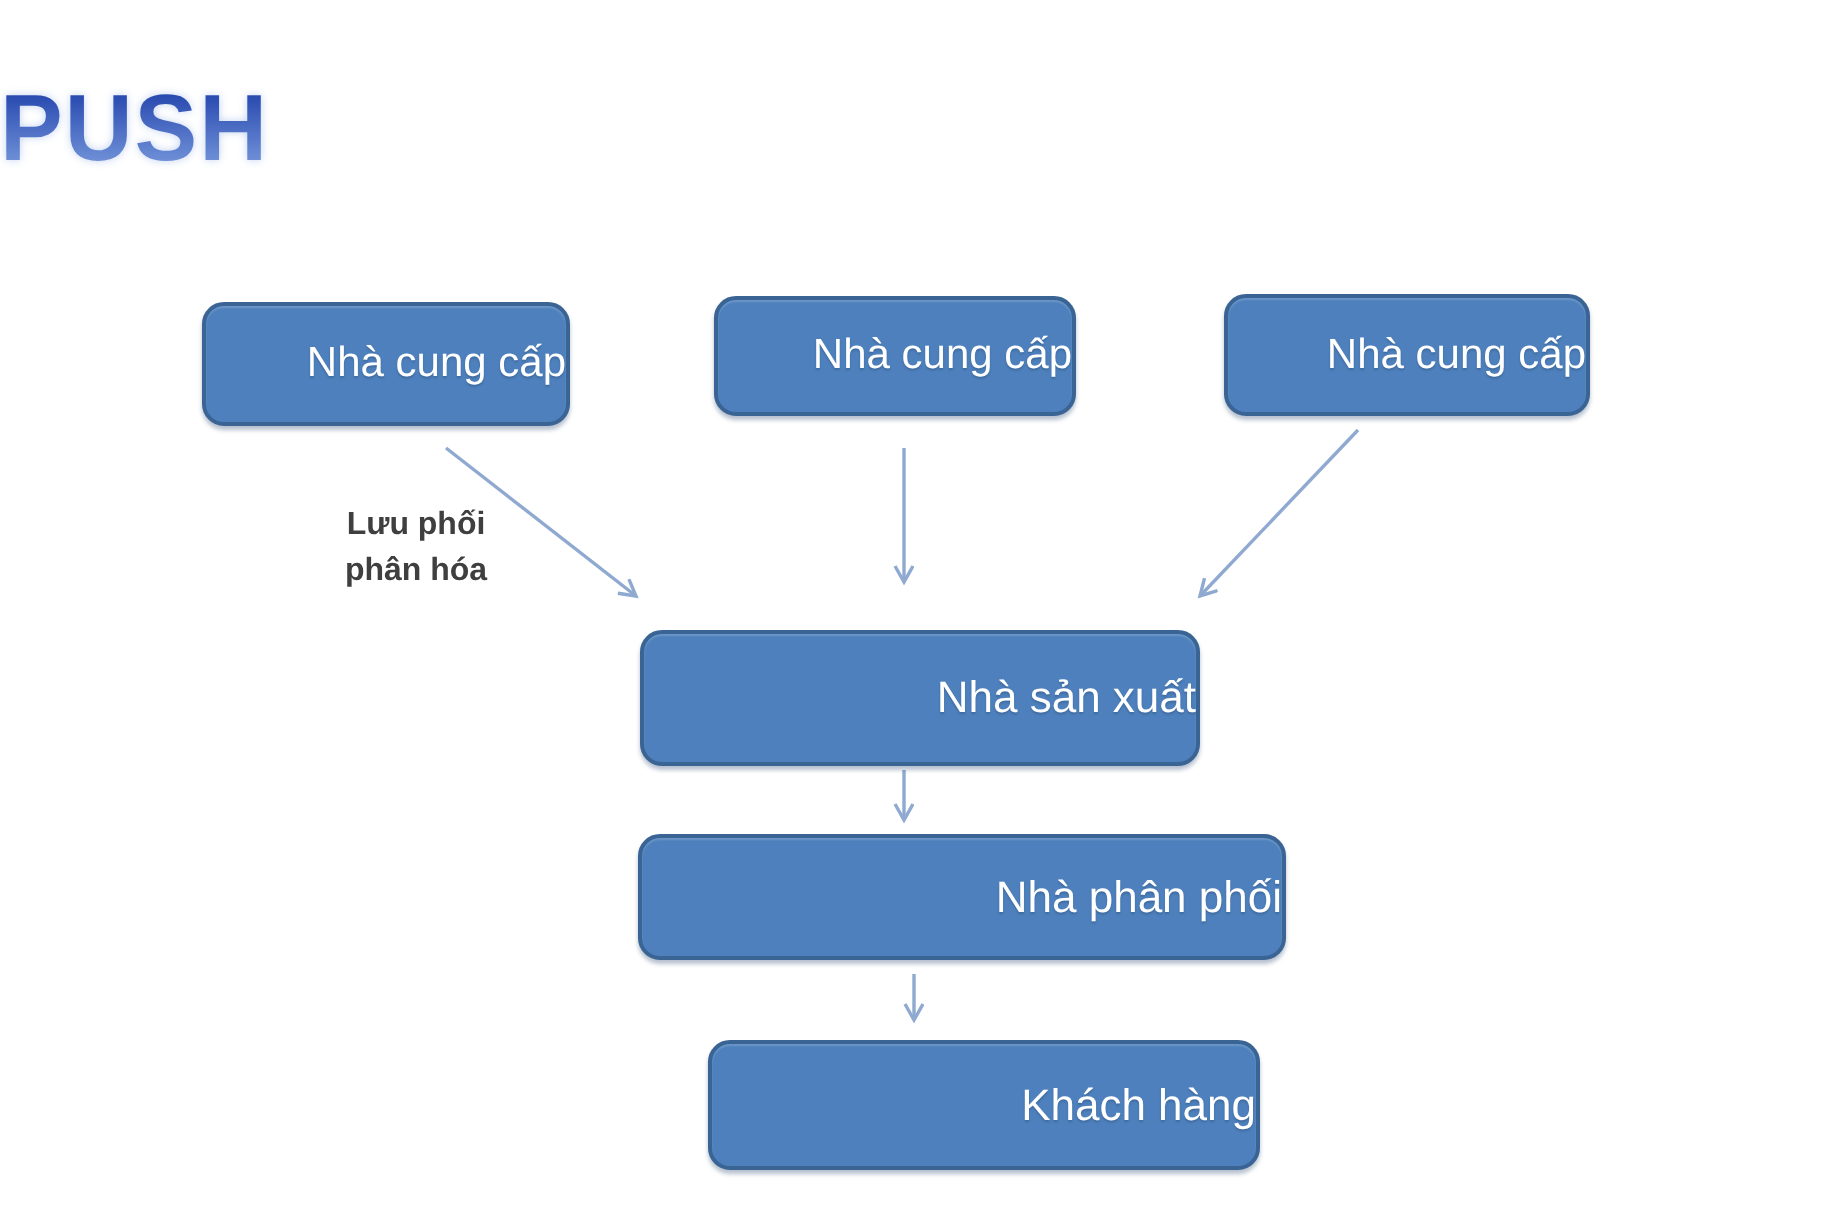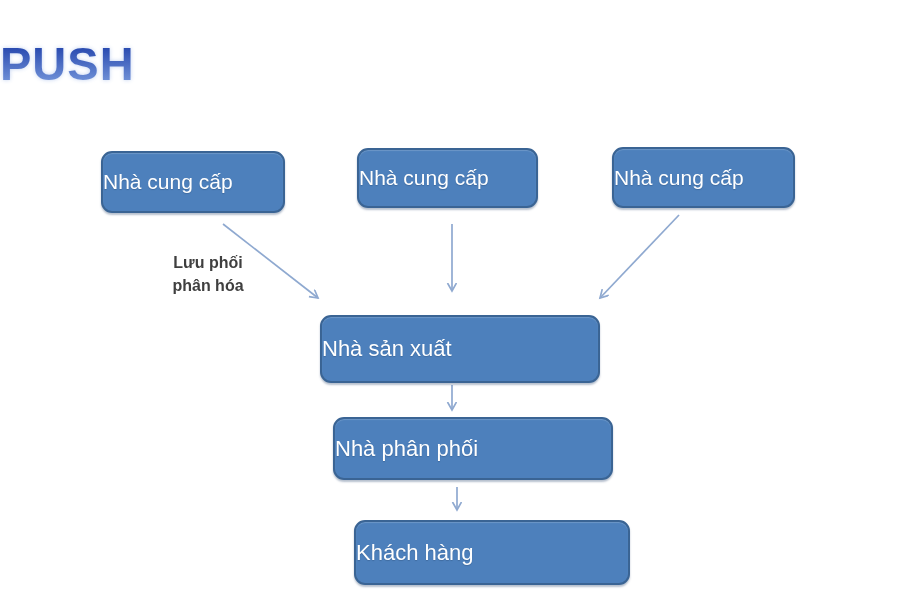--- a/index.html
+++ b/index.html
@@ -35,32 +35,32 @@
   }
   .node {
     position: absolute;
     box-sizing: border-box;
     background: var(--node-fill, #4d80bc);
     border: 2px solid var(--node-border, #3a6494);
     border-radius: 11px;
     color: var(--node-text, #ffffff);
     display: flex;
     align-items: center;
-    justify-content: flex-start;
+    justify-content: flex-end;
     box-shadow: 0 2px 2px rgba(45, 75, 115, 0.35),
                 inset 0 1px 1px rgba(255, 255, 255, 0.18);
     text-shadow: 0 1px 1px rgba(40, 70, 110, 0.35);
   }
   .node-sm { font-size: 21px; }
   .node-lg { font-size: 22px; }
   .supplier-1 { left: 101px; top: 151px; width: 184px; height: 62px; }
   .supplier-2 { left: 357px; top: 148px; width: 181px; height: 60px; }
   .supplier-3 { left: 612px; top: 147px; width: 183px; height: 61px; }
   .producer    { left: 320px; top: 315px; width: 280px; height: 68px; }
-  .distributor { left: 319px; top: 417px; width: 280px; height: 63px; margin-left: 14px; }
+  .distributor { left: 319px; top: 417px; width: 324px; height: 63px; }
   .customer    { left: 326px; top: 520px; width: 276px; height: 65px; margin-left: 28px; }
   .flow-label {
     position: absolute;
     left: 150px;
     top: 251px;
     width: 116px;
     text-align: center;
     font-size: 16px;
     font-weight: bold;
     line-height: 23px;

